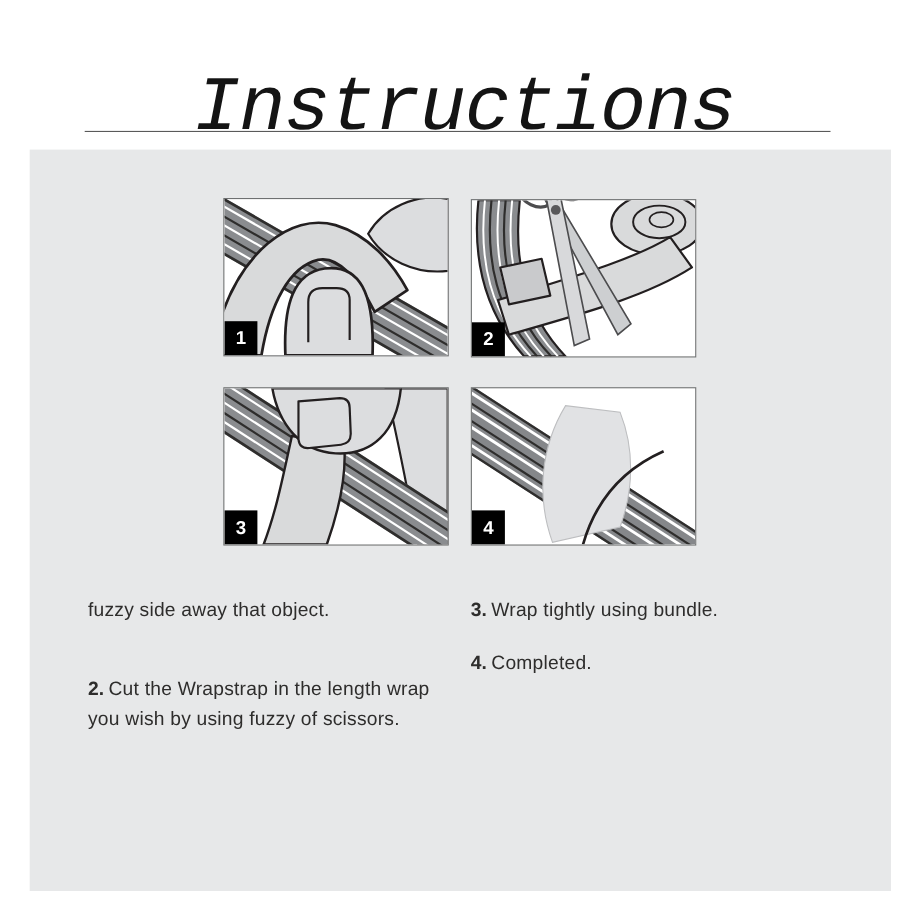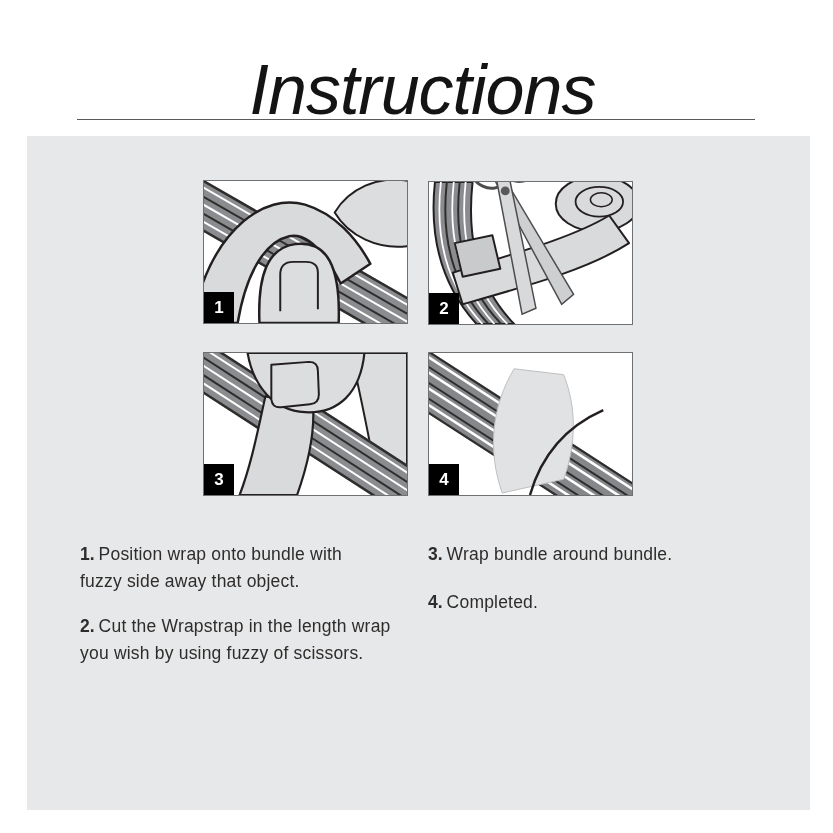--- a/index.html
+++ b/index.html
@@ -2,23 +2,23 @@
 <html><head>
 <meta charset="utf-8">
 <style>
   html,body{margin:0;padding:0;}
   body{
     width:833px;height:833px;position:relative;overflow:hidden;
     background:#ffffff;
     font-family:"Liberation Sans",sans-serif;
   }
   .title{
-    position:absolute;top:55px;left:0;right:0;margin:0;
+    position:absolute;top:55px;left:0;right:0;margin:10px;
     text-align:center;z-index:2;
-    font-family:Liberation Sans, sans-serif;
+    font-family:Liberation Mono, monospace;
     font-style:italic;font-weight:400;
     font-size:70px;line-height:1;letter-spacing:-1px;
     color:#141414;
     padding-left:12px;
   }
   .rule{
     position:absolute;left:77px;top:119px;width:678px;height:1px;
     background:#5a5a5a;z-index:1;
   }
   .panel{
@@ -153,31 +153,30 @@
         <rect x="-20" y="31" width="330" height="2.6" fill="#ffffff"></rect>
         <rect x="-20" y="45" width="330" height="2.6" fill="#ffffff"></rect>
       </g>
       <path d="M86,16 C63,54 59,100 74,142 L136,128 C149,92 149,55 136,22 Z" fill="#e1e2e4" stroke="#bdbec0" stroke-width="1"></path>
       <path d="M102,144 C114,102 140,74 176,58" fill="none" stroke="#231f20" stroke-width="2.5"></path>
     </svg>
     <div class="badge">4</div>
   </div>
 
   <div class="caption" id="cap1">
-    <div class="cap-line"><strong>1.</strong><span>Position wrap onto bundle with</span></div>
     <div class="cap-line">fuzzy side away that object.</div>
   </div>
 
   <div class="caption" id="cap2">
     <div class="cap-line"><strong>2.</strong><span>Cut the Wrapstrap in the length wrap</span></div>
     <div class="cap-line">you wish by using fuzzy of scissors.</div>
   </div>
 
   <div class="caption" id="cap3">
-    <div class="cap-line"><strong>3.</strong><span>Wrap bundle around bundle.</span></div>
+    <div class="cap-line"><strong>3.</strong><span>Wrap tightly using bundle.</span></div>
 
   </div>
 
   <div class="caption" id="cap4">
     <div class="cap-line"><strong>4.</strong><span>Completed.</span></div>
 
   </div>
 
 </div>
 

